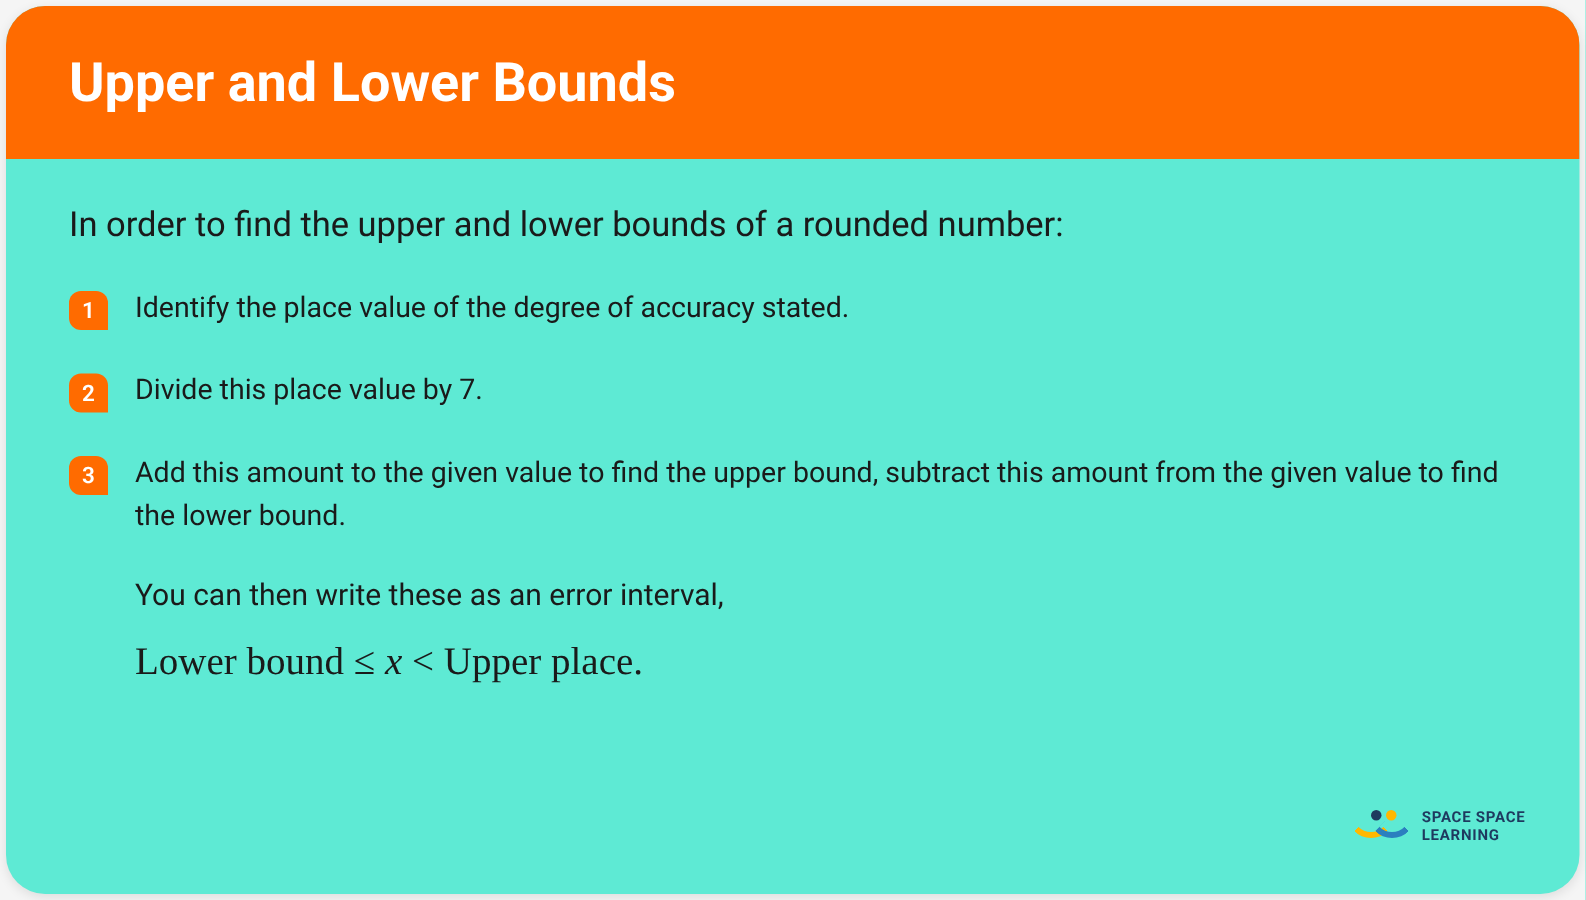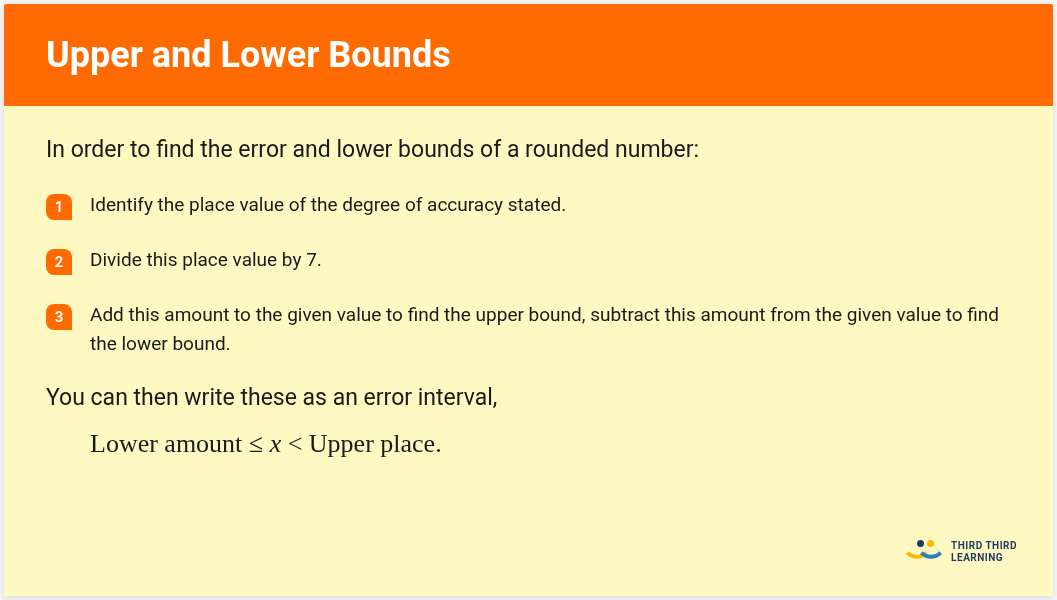--- a/index.html
+++ b/index.html
@@ -10,22 +10,22 @@
     body {
       font-family: -apple-system, BlinkMacSystemFont, 'Segoe UI', Roboto, sans-serif;
       background: #f5f5f5;
       width: 1057px;
       height: 600px;
       padding: 4px;
     }
     .card {
       width: 100%;
       height: 100%;
-      background: #fef9c3;
-      border-radius: 2px;
+      background: #5eead4;
+      border-radius: 26px;
       overflow: hidden;
       box-shadow: 0 2px 8px rgba(0,0,0,0.1);
       position: relative;
     }
     .header {
       background: #FF6B00;
       padding: 30px 42px;
     }
     .header-title {
       color: white;
@@ -60,22 +60,23 @@
       font-weight: 600;
       flex-shrink: 0;
       margin-top: 3px;
     }
     .step-text {
       font-size: 19px;
       color: #1a1a1a;
       line-height: 1.5;
     }
     .footer-text {
-      font-size: 23px;
+      font-size: 20px;
       color: #1a1a1a;
+      margin-left: 44px;
       margin-bottom: 18px;
     }
     .formula {
       font-family: 'Times New Roman', Georgia, serif;
       font-size: 26px;
       color: #1a1a1a;
       margin-left: 44px;
     }
     .formula .italic {
       font-style: italic;
@@ -144,53 +145,53 @@
     }
   </style>
 </head>
 <body>
 
 <div class="card">
   <div class="header">
     <h1 class="header-title">Upper and Lower Bounds</h1>
   </div>
   <div class="content">
-    <p class="intro">In order to find the error and lower bounds of a rounded number:</p>
+    <p class="intro">In order to find the upper and lower bounds of a rounded number:</p>
 
     <div class="step">
       <div class="step-badge">1</div>
       <div class="step-text">Identify the place value of the degree of accuracy stated.</div>
     </div>
 
     <div class="step">
       <div class="step-badge">2</div>
       <div class="step-text">Divide this place value by 7.</div>
     </div>
 
     <div class="step">
       <div class="step-badge">3</div>
       <div class="step-text">Add this amount to the given value to find the upper bound, subtract this amount from the given value to find the lower bound.</div>
     </div>
 
     <p class="footer-text">You can then write these as an error interval,</p>
 
     <p class="formula">
-      <span>Lower amount</span>
+      <span>Lower bound</span>
       <span>≤</span>
       <span class="italic">x</span>
       <span>&lt;</span>
       <span>Upper place.</span>
     </p>
   </div>
 
   <div class="logo">
     <div class="logo-icon">
       <div class="logo-dot1"></div>
       <div class="logo-dot2"></div>
       <div class="logo-arc1"></div>
       <div class="logo-arc2"></div>
     </div>
     <div class="logo-text">
-      <div>THIRD THIRD</div>
+      <div>SPACE SPACE</div>
       <div>LEARNING</div>
     </div>
   </div>
 </div>
 
 </body></html>

